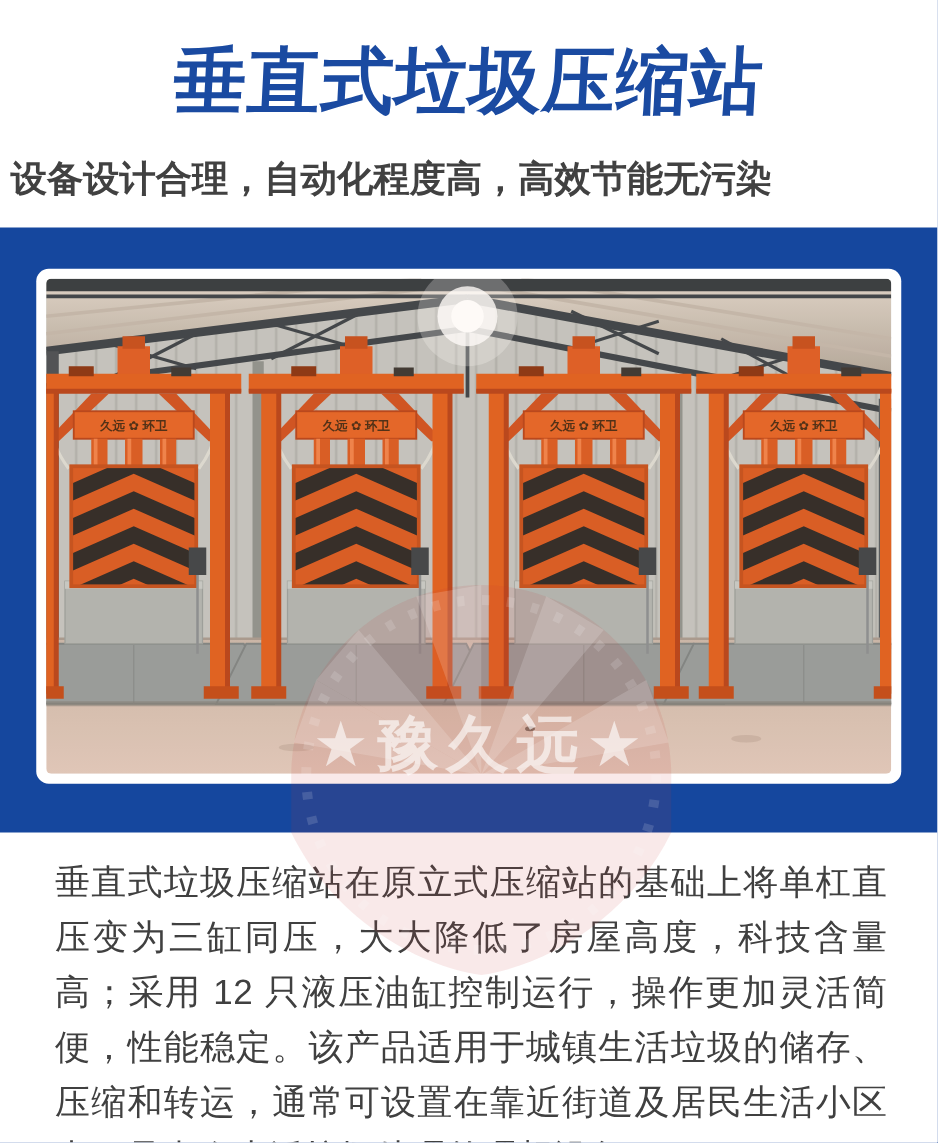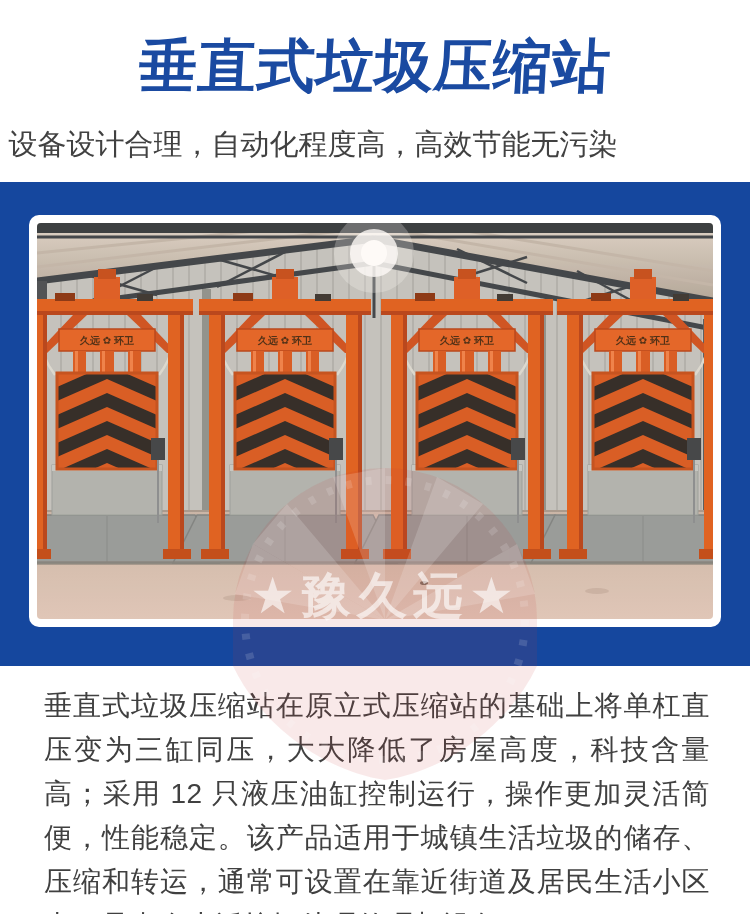--- a/index.html
+++ b/index.html
@@ -14,21 +14,21 @@
 
   
   .hdr{position:absolute;top:0;left:0;width:750px;height:182px;background:#fff;}
   .hdr h1{
     margin:0;position:absolute;top:30px;left:0;width:750px;
     text-align:center;font-size:58px;line-height:72px;font-weight:900;
     color:var(--title-blue);letter-spacing:1px;transform:skewX(-3deg);
   }
   .hdr .sub{
     margin:0;position:absolute;top:124px;left:0;width:626px;
-    text-align:center;font-size:29px;line-height:40px;font-weight:400;color:#414141;
+    text-align:center;font-size:29px;line-height:40px;font-weight:700;color:#414141;
   }
 
   
   .band{position:absolute;top:182px;left:0;width:750px;height:484px;background:var(--accent);}
   .photo-frame{
     position:absolute;top:33px;left:29px;width:676px;height:396px;
     background:#fff;border-radius:10px;padding:8px;
   }
   .photo-frame svg{display:block;border-radius:4px;}
 

